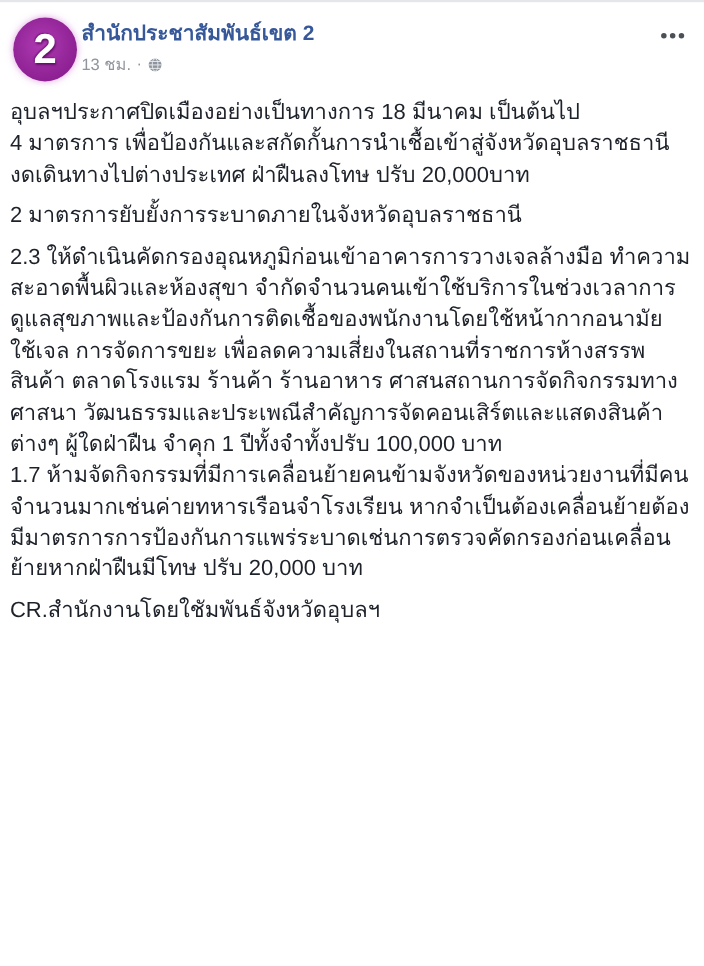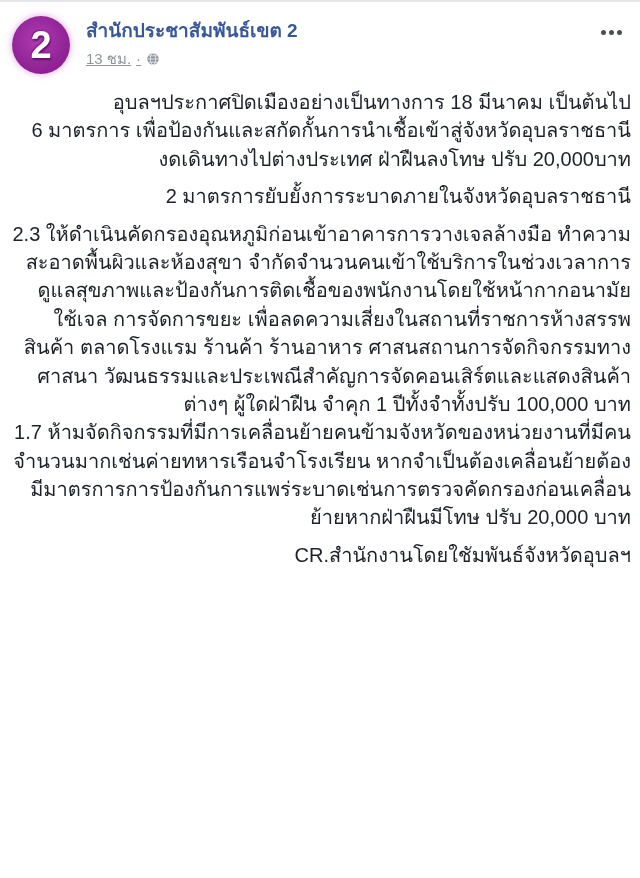--- a/index.html
+++ b/index.html
@@ -38,41 +38,40 @@
     cursor: pointer;
   }
   .avatar span {
     color: #ffffff;
     font-size: 38px;
     font-weight: bold;
     line-height: 1;
     text-shadow: 1px 2px 2px rgba(92, 10, 98, 0.85), -1px -1px 1px rgba(92, 10, 98, 0.5);
   }
   .header-text {
-    margin-left: 16px;
+    margin-left: 4px;
     padding-top: 3px;
     min-width: 0;
   }
   .page-name {
     color: #365899;
     font-size: 19px;
     font-weight: bold;
     text-decoration: none;
     line-height: 1.25;
     display: inline-block;
     cursor: pointer;
   }
   .meta-row {
     display: flex;
     align-items: center;
     margin-top: 4px;
     color: #90949c;
     font-size: 15px;
     gap: 5px;
-    text-decoration: underline;
   }
   .meta-row .timestamp { cursor: pointer; }
   .meta-row .sep { color: #90949c; }
   .globe {
     width: 14px;
     height: 14px;
     display: inline-block;
     vertical-align: middle;
   }
   .more-btn {
@@ -93,21 +92,20 @@
   .post-body {
     padding: 14px 9px 0 9px;
     color: #1d2129;
     font-size: 20px;
     line-height: 1.42;
   }
   .post-body p {
     margin: 0;
     word-break: normal;
     overflow-wrap: break-word;
-    text-align: right;
   }
   .post-body p.spaced {
     margin-top: 9px;
   }
 </style>
 </head>
 <body>
 
 <div class="post">
 
@@ -136,20 +134,20 @@
 
     <div class="more-btn" role="button" aria-label="More options">
       <i></i>
         <i></i>
         <i></i>
     </div>
 
   </div>
 
   <div class="post-body" id="post-body">
-      <p><span>อุบลฯประกาศปิดเมืองอย่างเป็นทางการ 18 มีนาคม เป็นต้นไป</span><br><span>6 มาตรการ เพื่อป้องกันและสกัดกั้นการนำเชื้อเข้าสู่จังหวัดอุบลราชธานี งดเดินทางไปต่างประเทศ ฝ่าฝืนลงโทษ ปรับ 20,000บาท</span></p>
+      <p><span>อุบลฯประกาศปิดเมืองอย่างเป็นทางการ 18 มีนาคม เป็นต้นไป</span><br><span>4 มาตรการ เพื่อป้องกันและสกัดกั้นการนำเชื้อเข้าสู่จังหวัดอุบลราชธานี งดเดินทางไปต่างประเทศ ฝ่าฝืนลงโทษ ปรับ 20,000บาท</span></p>
       <p class="spaced"><span>2 มาตรการยับยั้งการระบาดภายในจังหวัดอุบลราชธานี</span></p>
       <p class="spaced"><span>2.3 ให้ดำเนินคัดกรองอุณหภูมิก่อนเข้าอาคารการวางเจลล้างมือ ทำความสะอาดพื้นผิวและห้องสุขา จำกัดจำนวนคนเข้าใช้บริการในช่วงเวลาการดูแลสุขภาพและป้องกันการติดเชื้อของพนักงานโดยใช้หน้ากากอนามัย ใช้เจล การจัดการขยะ เพื่อลดความเสี่ยงในสถานที่ราชการห้างสรรพสินค้า ตลาดโรงแรม ร้านค้า ร้านอาหาร ศาสนสถานการจัดกิจกรรมทางศาสนา วัฒนธรรมและประเพณีสำคัญการจัดคอนเสิร์ตและแสดงสินค้าต่างๆ ผู้ใดฝ่าฝืน จำคุก 1 ปีทั้งจำทั้งปรับ 100,000 บาท</span></p>
       <p><span>1.7 ห้ามจัดกิจกรรมที่มีการเคลื่อนย้ายคนข้ามจังหวัดของหน่วยงานที่มีคนจำนวนมากเช่นค่ายทหารเรือนจำโรงเรียน หากจำเป็นต้องเคลื่อนย้ายต้องมีมาตรการการป้องกันการแพร่ระบาดเช่นการตรวจคัดกรองก่อนเคลื่อนย้ายหากฝ่าฝืนมีโทษ ปรับ 20,000 บาท</span></p>
       <p class="spaced"><span>CR.สำนักงานโดยใชัมพันธ์จังหวัดอุบลฯ</span></p>
     </div>
 
 </div>
 
 </body></html>

